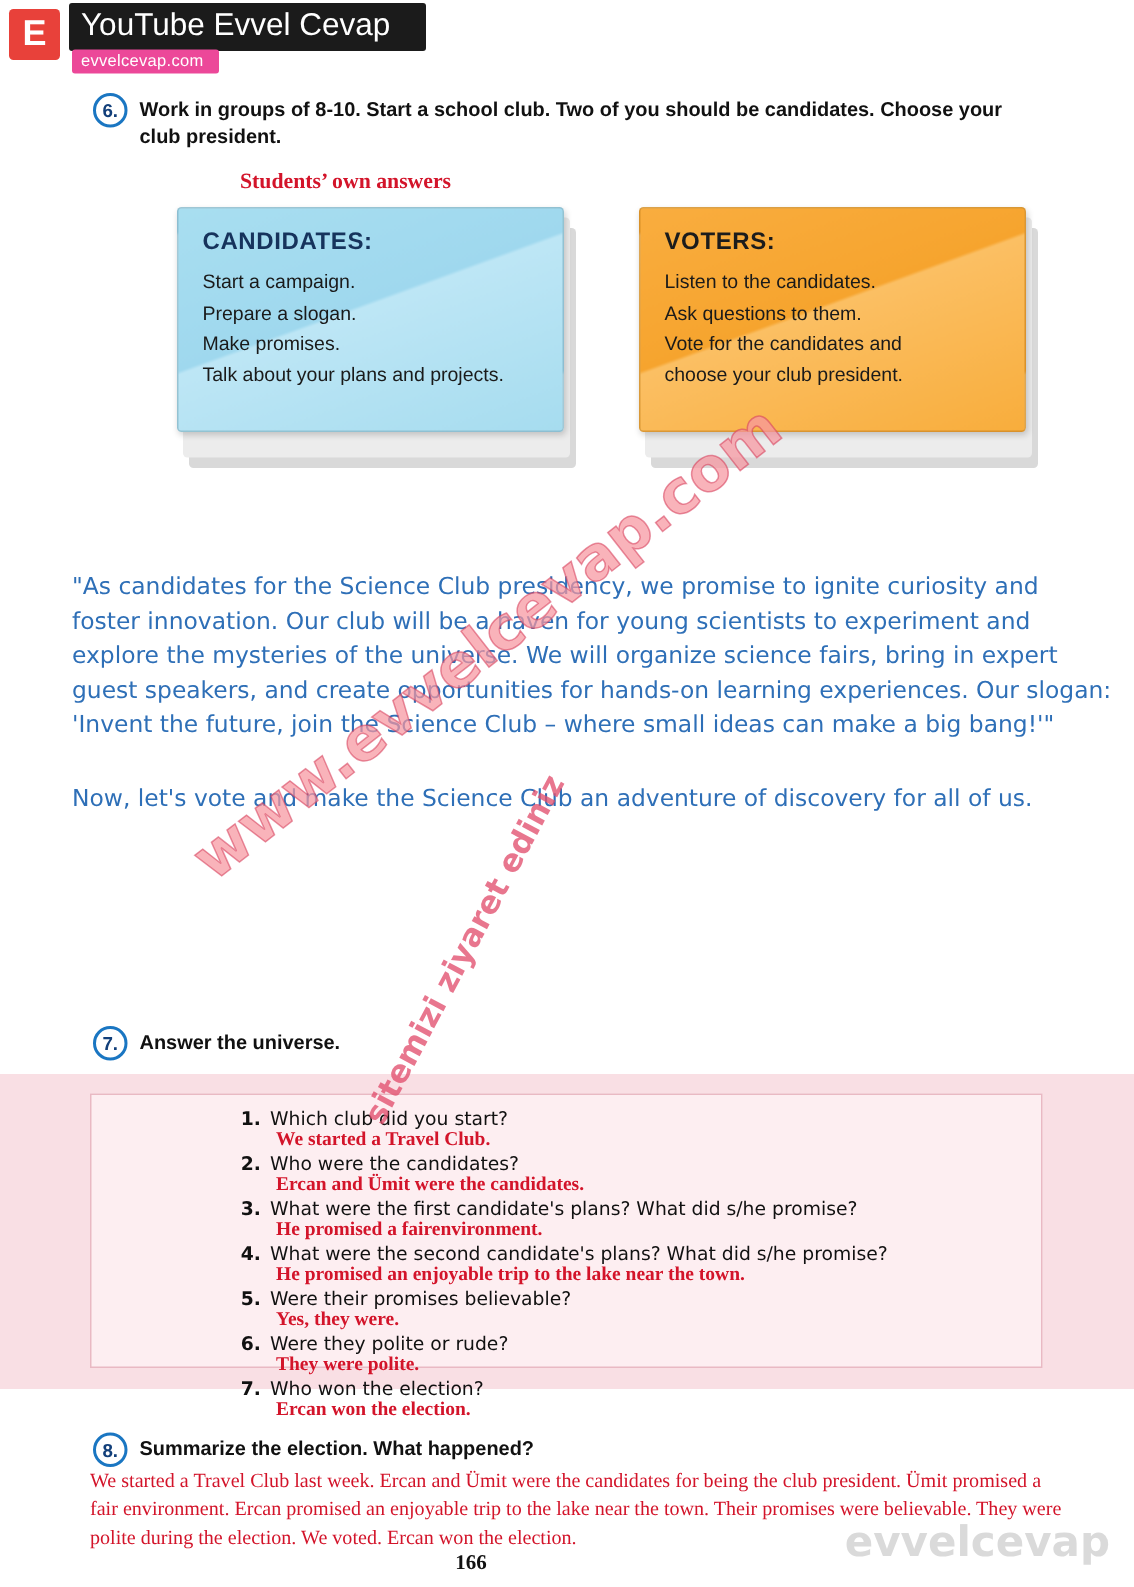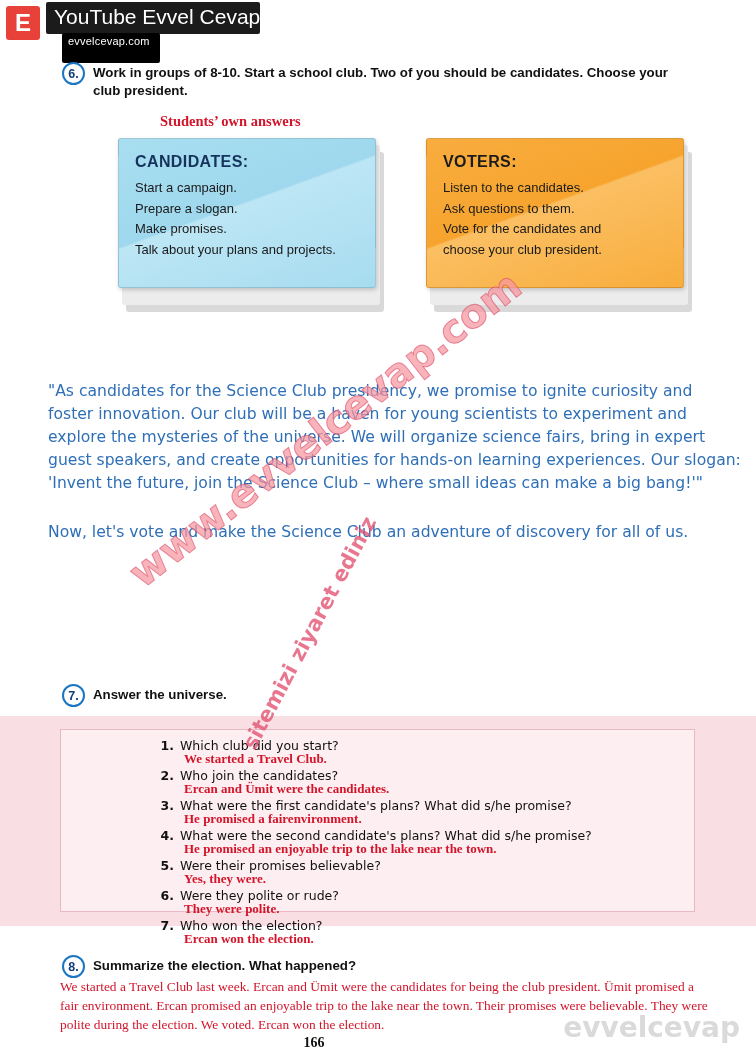--- a/index.html
+++ b/index.html
@@ -21,28 +21,28 @@
     width: 34px; height: 34px;
     background: #e8413a;
     color: #fff;
     font-weight: bold; font-size: 24px;
     display: flex; align-items: center; justify-content: center;
     border-radius: 3px;
   }
   .brand-title {
     position: absolute; left: 46px; top: 2px;
     background: #1b1b1b; color: #fff;
-    font-size: 21px; padding: 3px 0 5px 8px;
+    font-size: 21px; padding: 3px 24px 5px 8px;
     border-radius: 2px;
     white-space: nowrap;
   }
   .brand-sub {
-    position: absolute; left: 62px; top: 33px;
-    background: #000000; color: #ffffff;
-    font-size: 11px; padding: 2px 10px 16px 6px;
+    position: absolute; left: 48px; top: 33px;
+    background: #ec4899; color: #ffffff;
+    font-size: 11px; padding: 2px 10px 2px 6px;
     border-radius: 2px;
     letter-spacing: .2px;
   }
 
   
   .ex-num {
     width: 23px; height: 23px; border-radius: 50%;
     border: 2px solid #1a76c2; color: #123f7a;
     font-weight: bold; font-size: 12.5px;
     display:flex; align-items:center; justify-content:center;
@@ -227,21 +227,21 @@
   <div class="qa-item">
     <div class="qa-q">
         <span class="n">1.</span>
         <span>Which club did you start?</span>
       </div>
     <div class="qa-a">We started a Travel Club.</div>
   </div>
   <div class="qa-item">
     <div class="qa-q">
         <span class="n">2.</span>
-        <span>Who join the candidates?</span>
+        <span>Who were the candidates?</span>
       </div>
     <div class="qa-a">Ercan and Ümit were the candidates.</div>
   </div>
   <div class="qa-item">
     <div class="qa-q">
         <span class="n">3.</span>
         <span>What were the first candidate's plans? What did s/he promise?</span>
       </div>
     <div class="qa-a">He promised a fairenvironment.</div>
   </div>

